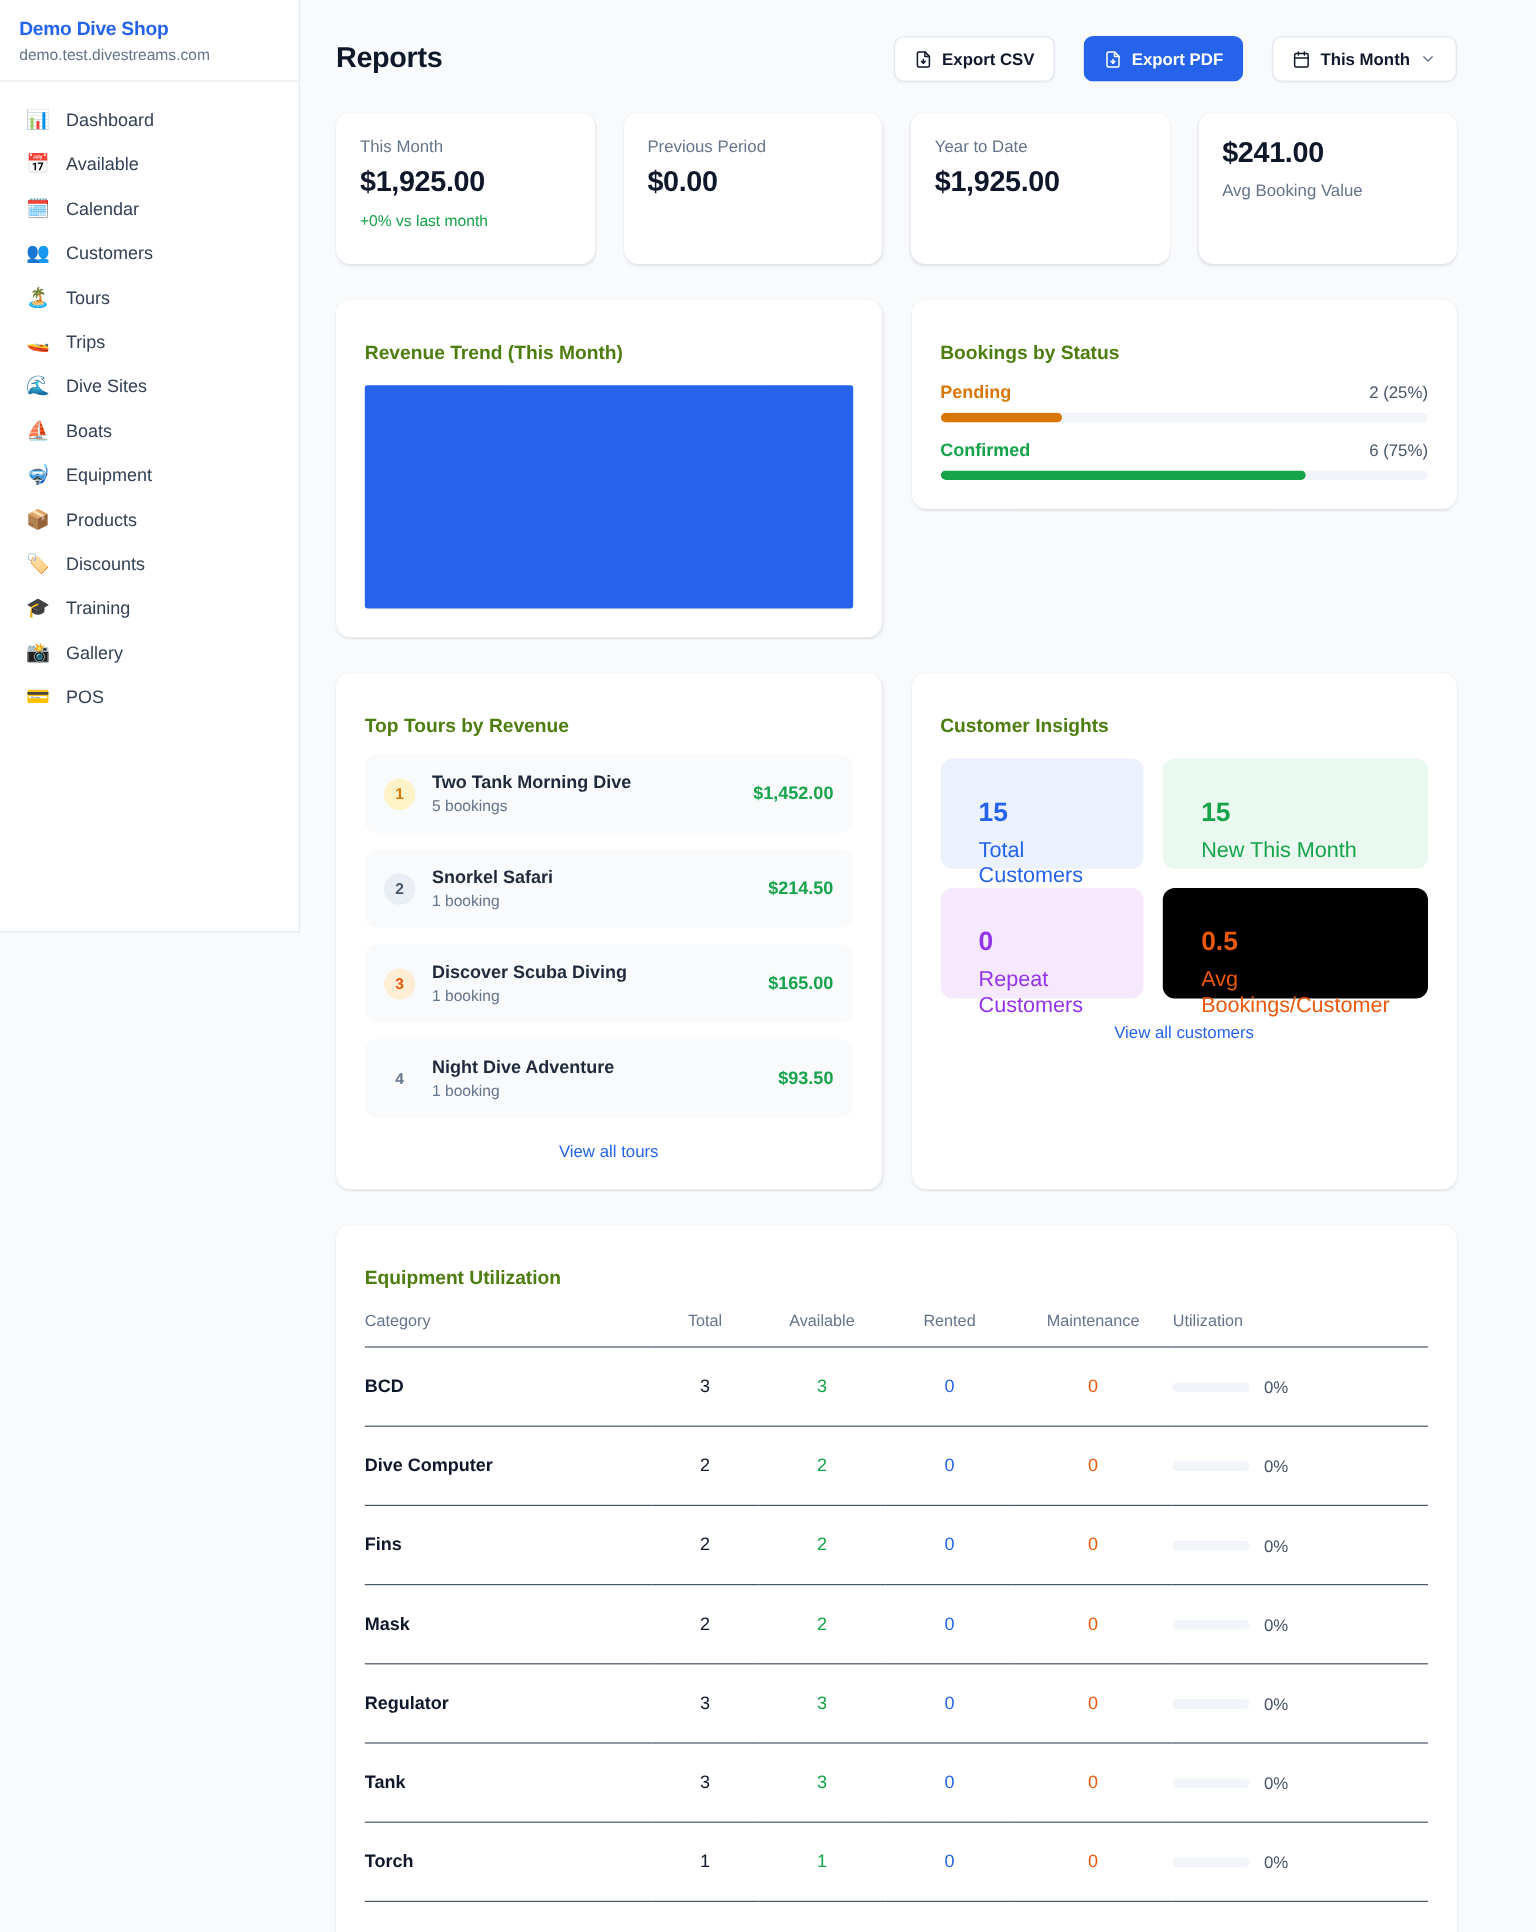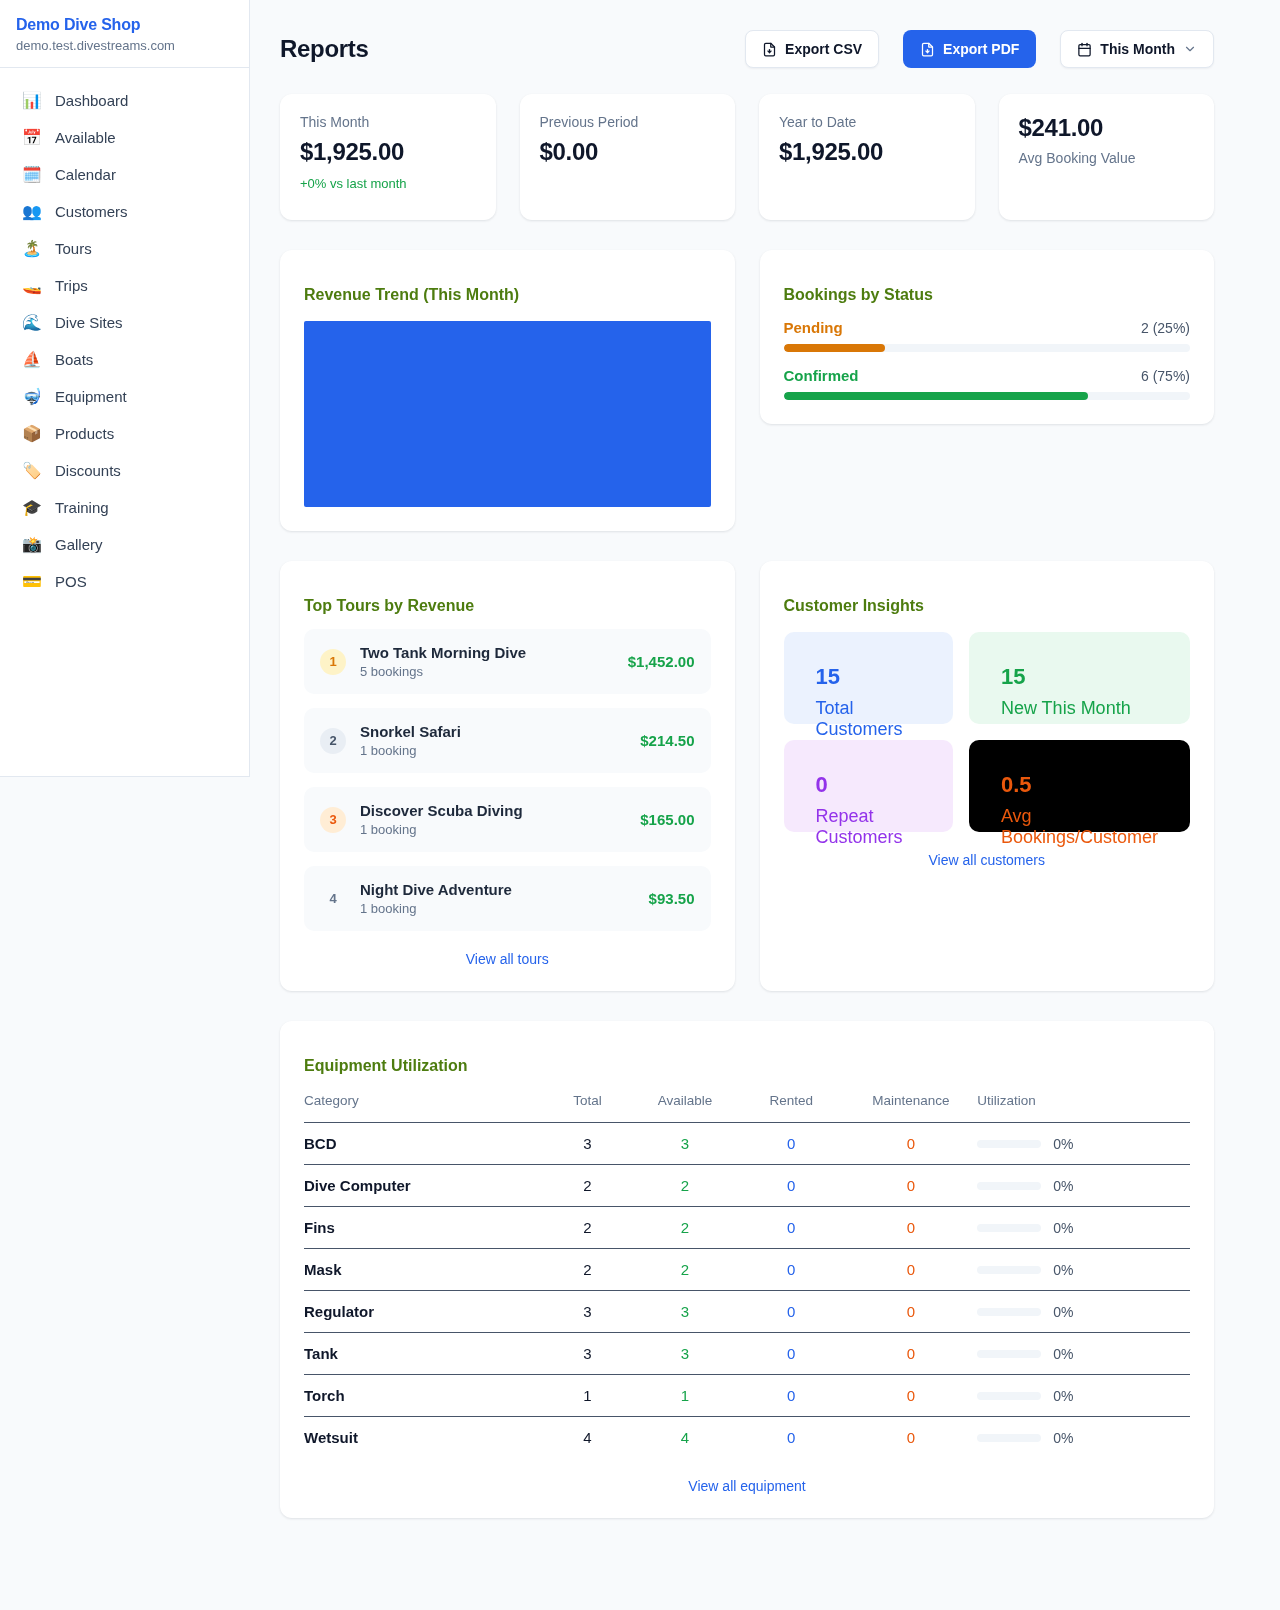--- a/index.html
+++ b/index.html
@@ -130,21 +130,21 @@
   th {
     font-size: 13.5px; font-weight: 400; color: #64748B;
     text-align: center; padding: 12px 0 14px 0;
     border-bottom: 1px solid #475569;
   }
   th.col-category, th.col-util { text-align: left; }
   th.col-category { width: 27%; }
   th.col-total { width: 10%; } th.col-avail { width: 12%; }
   th.col-rented { width: 12%; } th.col-maint { width: 15%; }
   th.col-util { width: 24%; }
-  td { padding: 12px 0; font-size: 15px; border-bottom: 1px solid #475569; text-align: center; margin-left: 20px; }
+  td { padding: 24px 0; font-size: 15px; border-bottom: 1px solid #475569; text-align: center; margin-left: 20px; }
   tr:last-child td { border-bottom: none; }
   td.cat { text-align: left; font-weight: 600; color: #0F172A; }
   td.avail { color: #16A34A; }
   td.rented { color: #2563EB; }
   td.maint { color: #EA580C; }
   td.util { text-align: left; }
   .util-wrap { display: flex; align-items: center; gap: 12px; }
   .util-track { width: 64px; height: 8px; background: #F1F5F9; border-radius: 4px; }
   .util-label { font-size: 14px; color: #475569; }
 </style>

